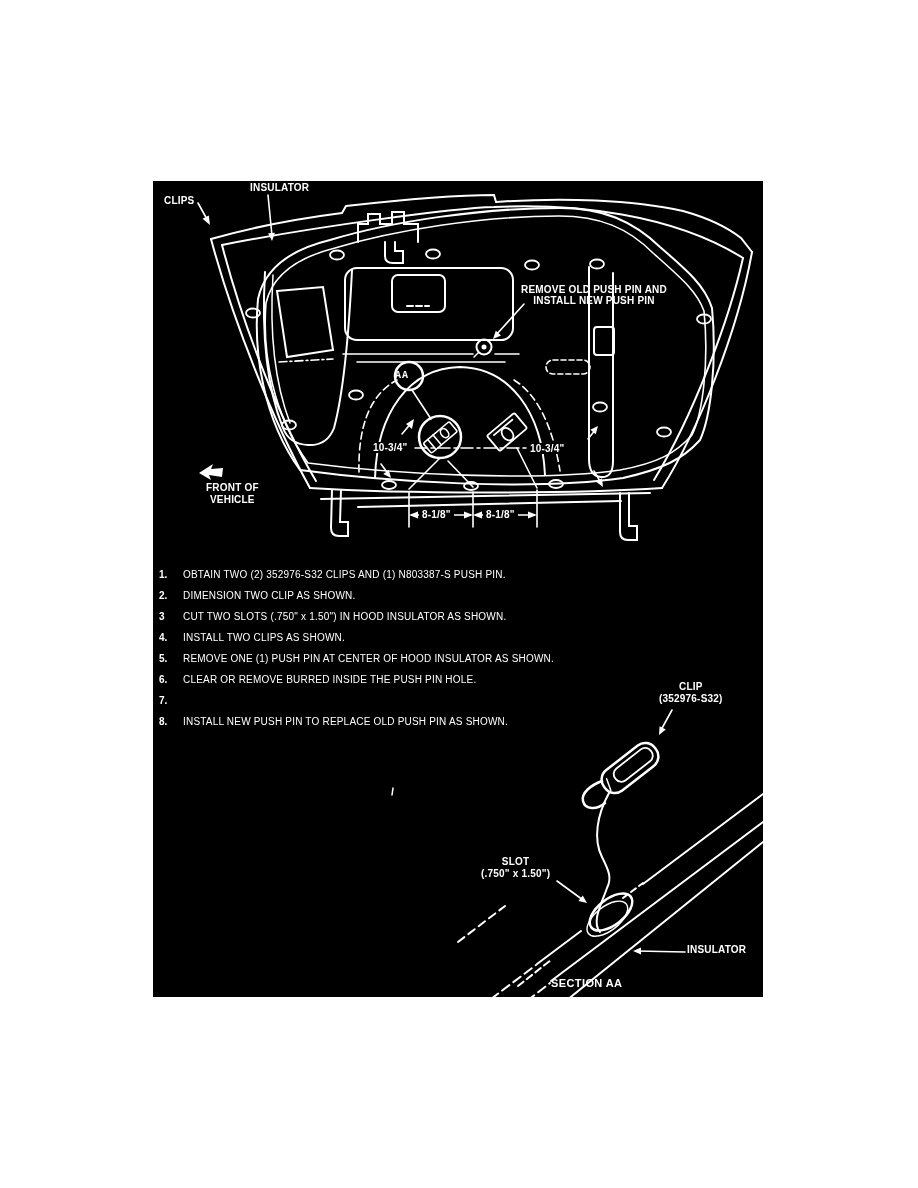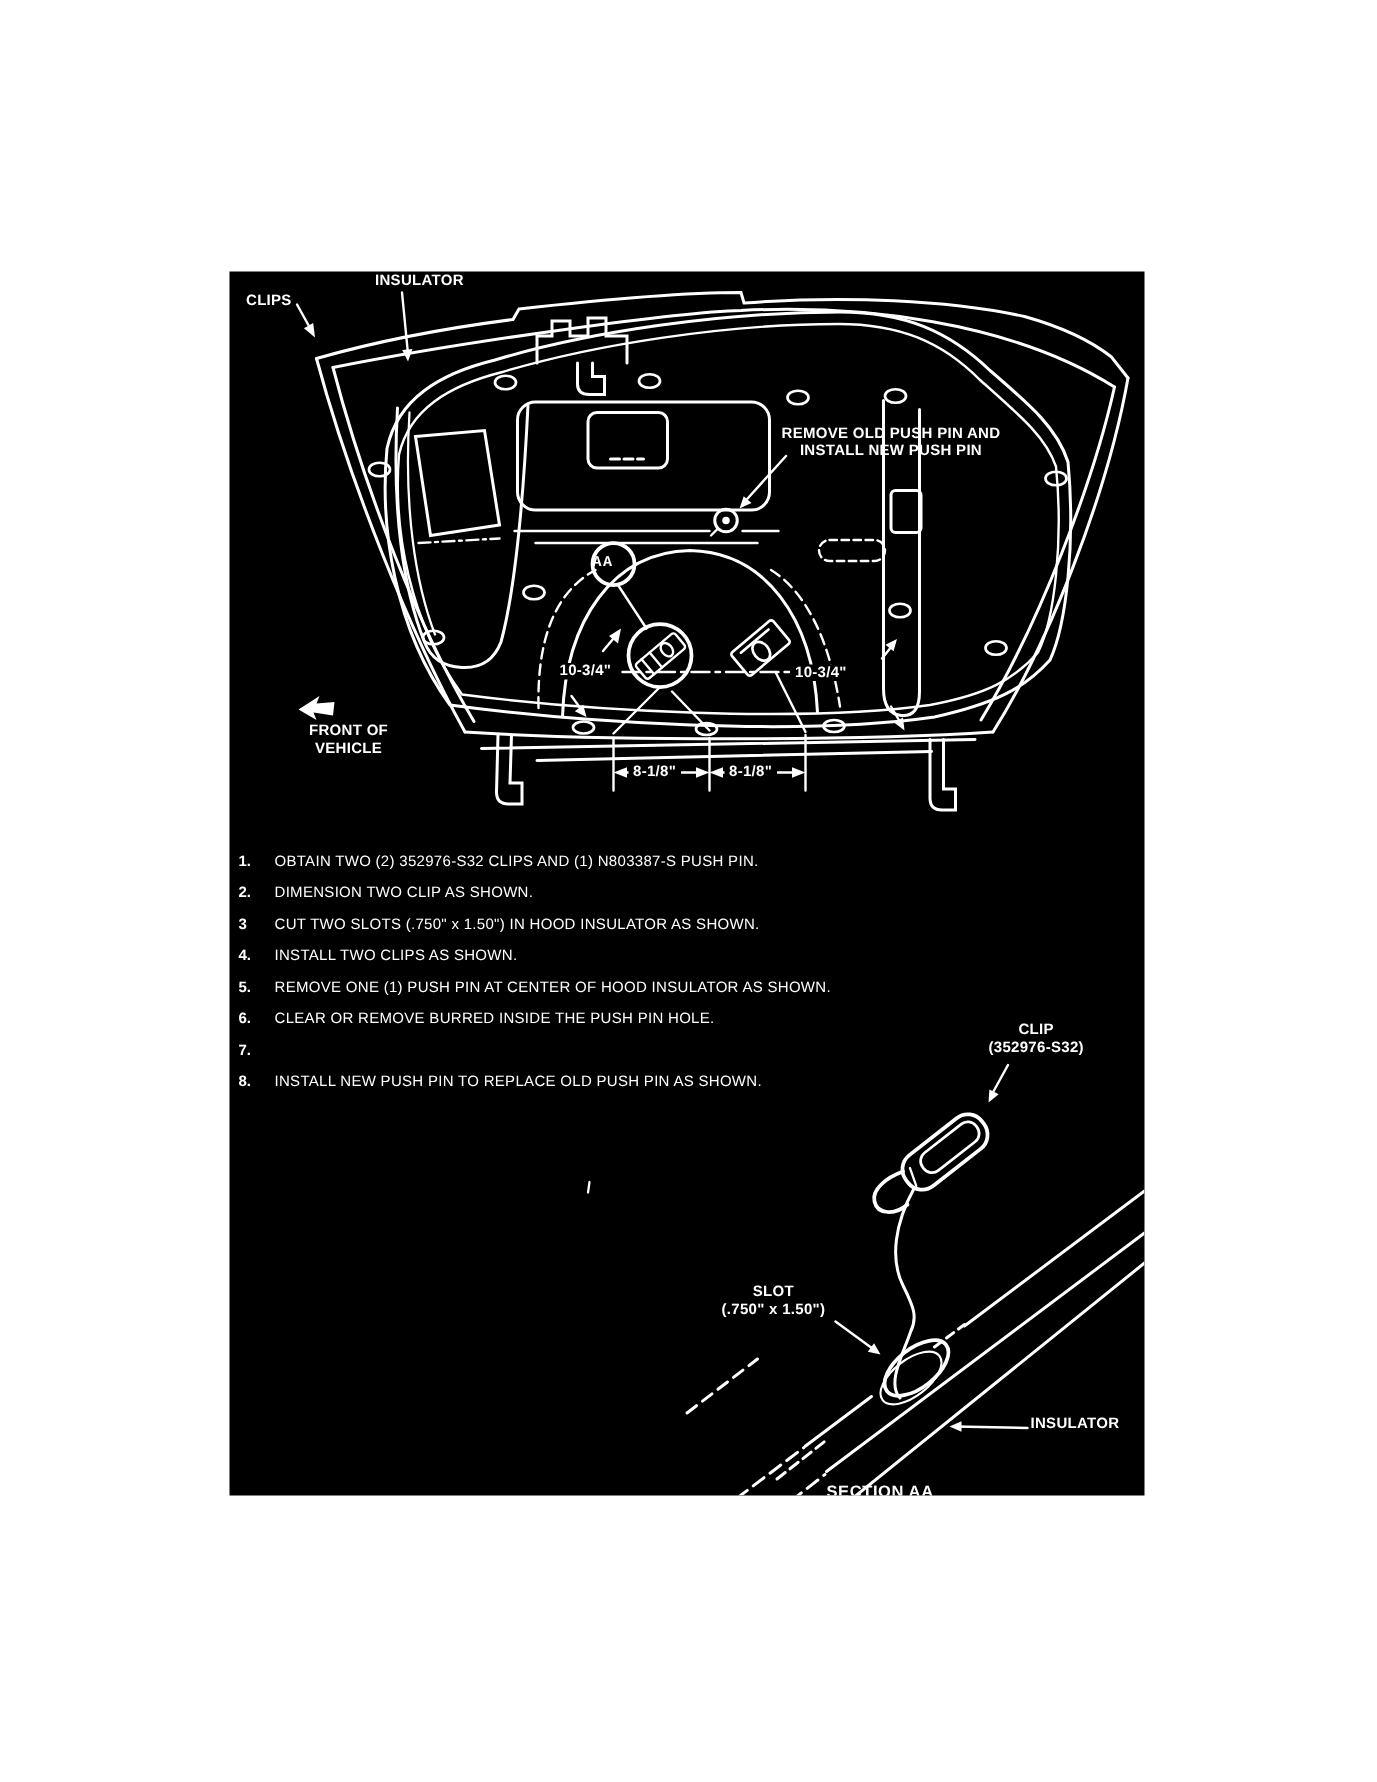--- a/index.html
+++ b/index.html
@@ -6,21 +6,21 @@
   body{width:918px;height:1188px;background:#ffffff;position:relative;
        font-family:"Liberation Sans","DejaVu Sans",sans-serif;}
   #panel{position:absolute;left:153px;top:181px;width:610px;height:816px;
          background:#000;overflow:hidden;}
   #art{position:absolute;left:0;top:0;}
   .lbl{position:absolute;color:#fff;font-weight:bold;font-size:10px;
        line-height:11px;letter-spacing:.2px;white-space:nowrap;text-align:center;}
   .dim{position:absolute;color:#fff;font-weight:bold;font-size:10px;
        background:#000;padding:0 3px;white-space:nowrap;letter-spacing:.2px;}
   .title{position:absolute;color:#fff;font-weight:bold;font-size:11px;
-         letter-spacing:.4px;white-space:nowrap;margin-top:12px;}
+         letter-spacing:.4px;white-space:nowrap;}
   #aa-text{position:absolute;left:242px;top:189px;width:28px;text-align:left;
            color:#fff;font-weight:bold;font-size:10px;letter-spacing:1px;font-family:Liberation Mono, monospace;}
   #instructions{position:absolute;left:6px;top:387px;width:596px;}
   .inst-row{display:flex;margin-bottom:8px;color:#fff;}
   .inst-num{width:24px;flex:0 0 24px;font-weight:bold;font-size:10px;line-height:13px;}
   .inst-text{font-weight:normal;font-size:10px;line-height:13px;letter-spacing:.2px;}
 </style>
 </head>
 <body>
 

